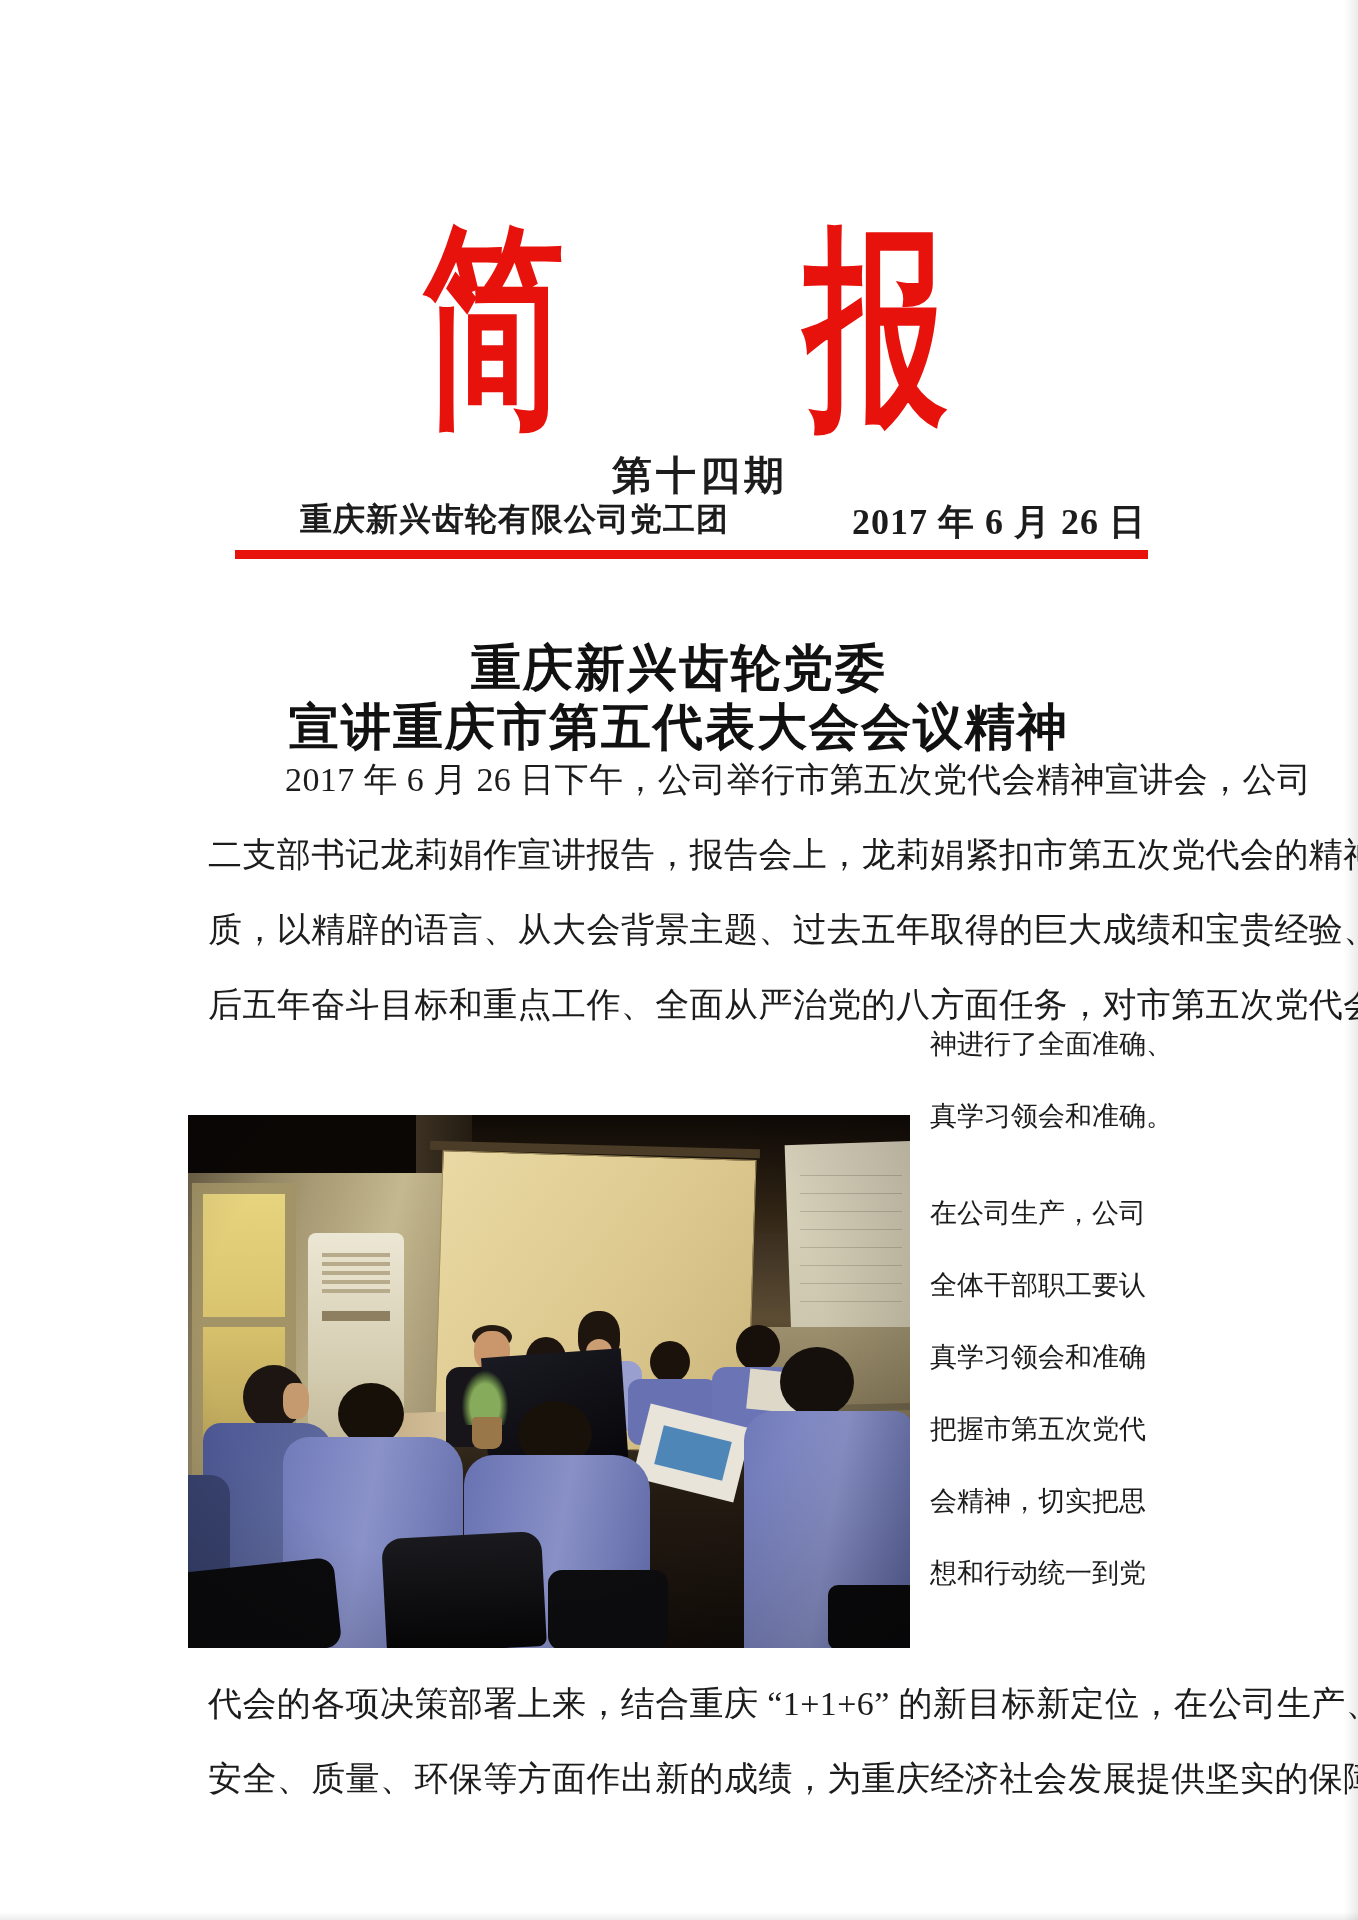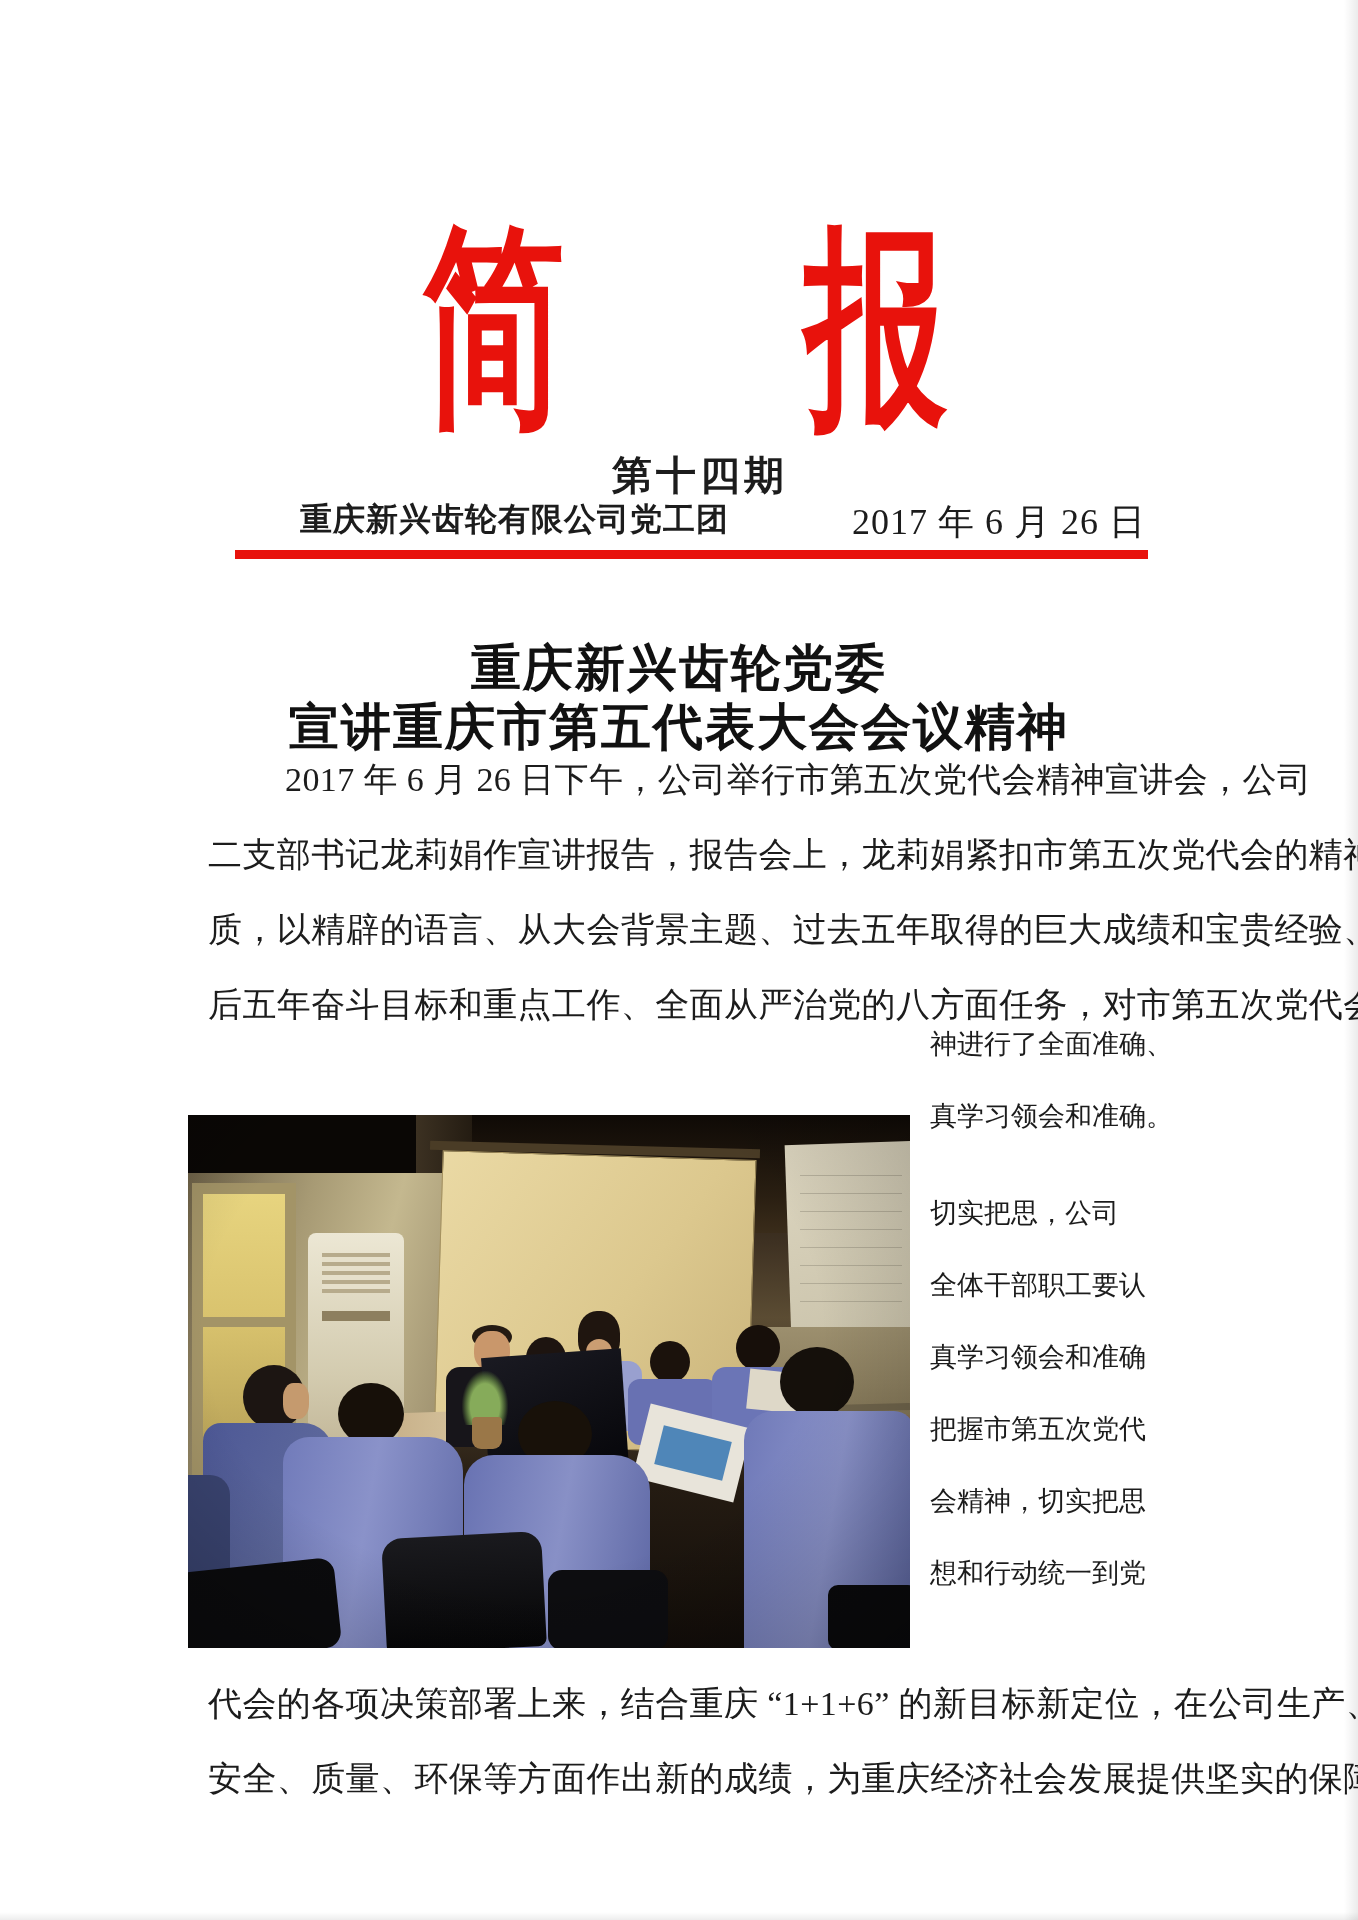--- a/index.html
+++ b/index.html
@@ -23,21 +23,21 @@
   .issue {
     position:absolute; top:448px; left:700px; transform:translateX(-50%);
     font-family:"Liberation Sans","DejaVu Sans",sans-serif;
     font-size:40px; font-weight:bold; letter-spacing:4px; white-space:nowrap;
   }
   .org {
     position:absolute; top:498px; left:300px; font-size:32px; font-weight:bold;
     letter-spacing:1px; white-space:nowrap;
   }
   .pubdate {
-    position:absolute; top:498px; right:212px; font-size:36px; font-weight:normal;
+    position:absolute; top:498px; right:212px; font-size:36px; font-weight:bold;
     letter-spacing:1px; white-space:nowrap;
   }
   .red-rule {
     position:absolute; top:550px; left:235px; width:913px; height:9px;
     background:#e8120c;
   }
 
   
   .headline {
     position:absolute; left:0; width:1358px; text-align:center;
@@ -219,21 +219,21 @@
     <div class="ph-chair1"></div>
     <div class="ph-chair2"></div>
     <div class="ph-chair3"></div>
     <div class="ph-chair4"></div>
     <div class="ph-vignette"></div>
   </div>
 
   <div class="wrap-col">
     <div class="wrap-line">神进行了全面准确、</div>
     <div class="wrap-line">真学习领会和准确。</div>
-    <div class="wrap-line para-gap">切实把思，公司</div>
+    <div class="wrap-line para-gap">在公司生产，公司</div>
     <div class="wrap-line">全体干部职工要认</div>
     <div class="wrap-line">真学习领会和准确</div>
     <div class="wrap-line">把握市第五次党代</div>
     <div class="wrap-line">会精神，切实把思</div>
     <div class="wrap-line">想和行动统一到党</div>
   </div>
 
   <div class="closing-block">
     <div class="body-line">代会的各项决策部署上来，结合重庆 “1+1+6” 的新目标新定位，在公司生产、</div>
     <div class="body-line">安全、质量、环保等方面作出新的成绩，为重庆经济社会发展提供坚实的保障。</div>

